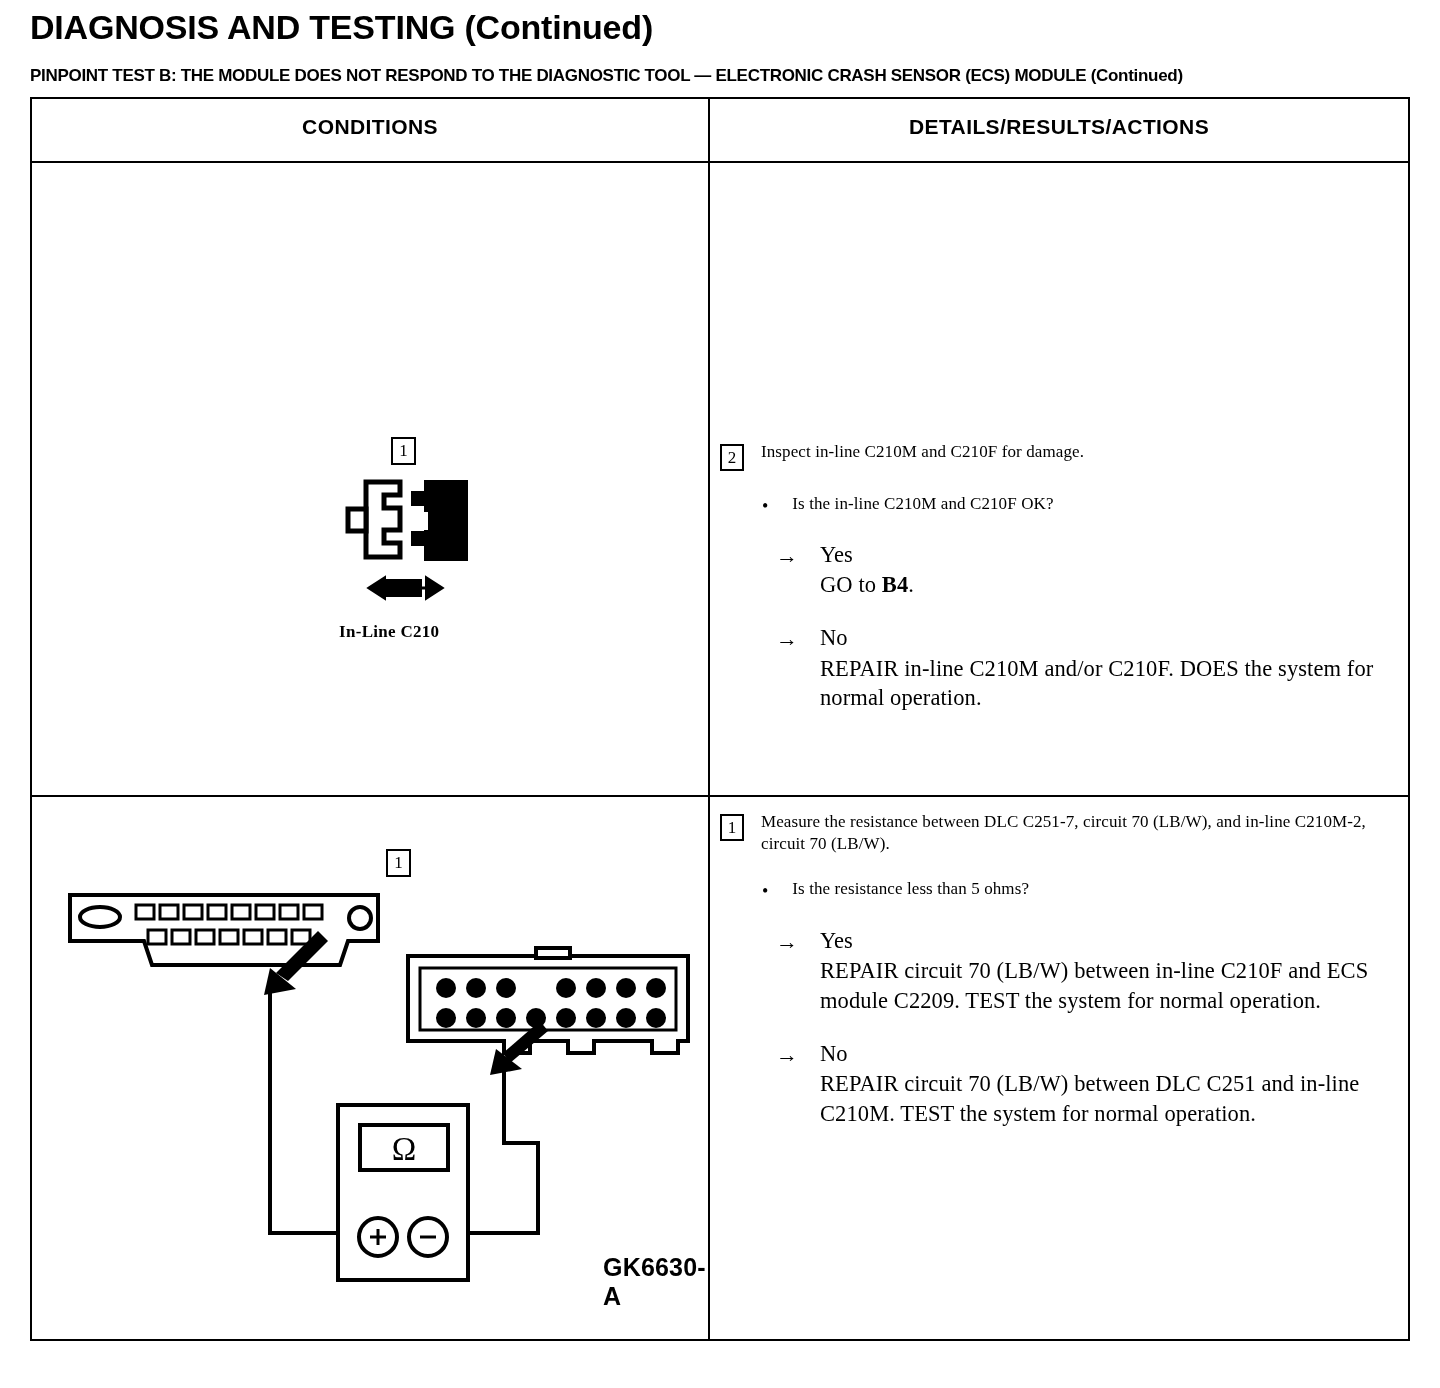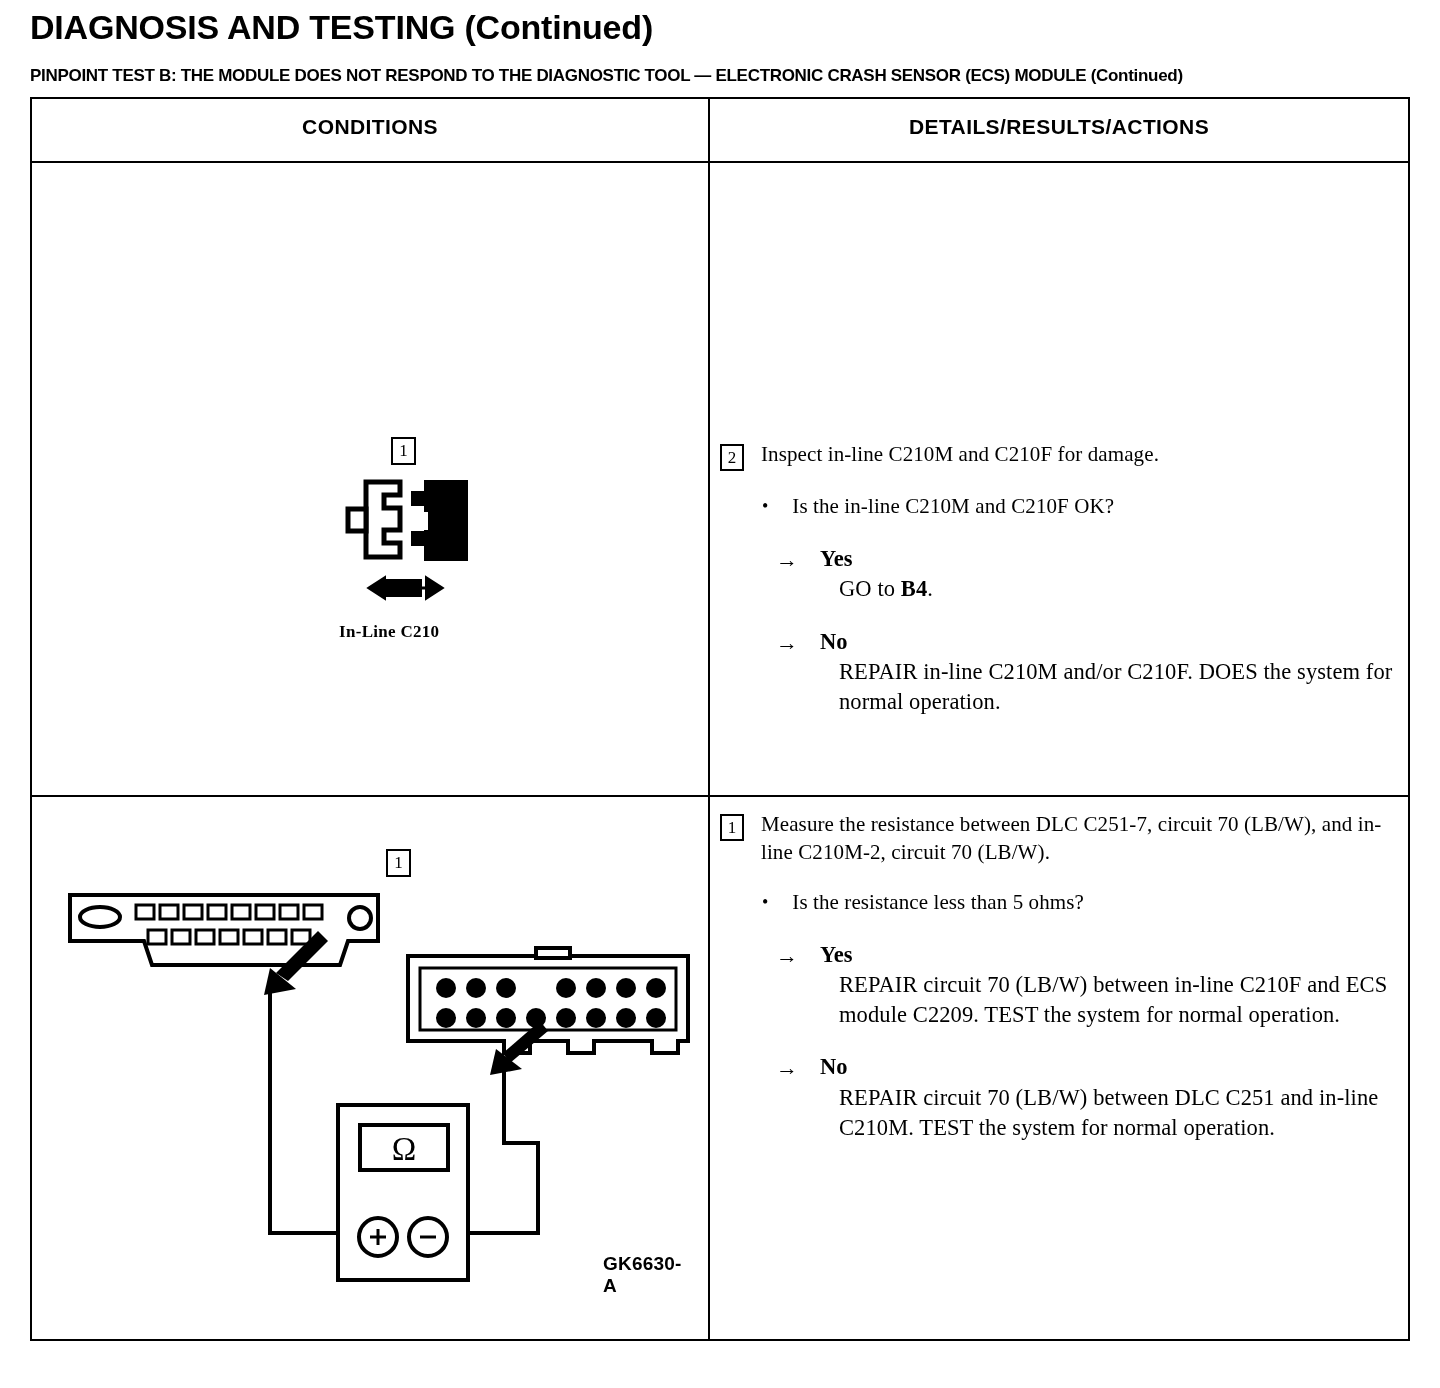--- a/index.html
+++ b/index.html
@@ -100,21 +100,21 @@
     height: 23px;
     line-height: 23px;
     text-align: center;
     font-size: 17px;
     font-family: "Liberation Serif", serif;
     flex: 0 0 auto;
     margin-right: 17px;
     margin-top: 3px;
   }
   .det-text {
-    font-size: 21px;
+    font-size: 17px;
     line-height: 1.33;
     letter-spacing: 0.1px;
   }
   .bullet-row {
     display: flex;
     margin-top: 22px;
     padding-left: 42px;
   }
   .bullet-dot {
     flex: 0 0 auto;
@@ -129,30 +129,29 @@
     padding-left: 56px;
   }
   .arrow-glyph {
     flex: 0 0 auto;
     font-size: 22px;
     margin-right: 22px;
     line-height: 1.2;
     margin-top: 2px;
   }
   .ans-word {
-    font-weight: bold;
+    font-weight: normal;
     font-size: 22.5px;
     line-height: 1.25;
   }
   .ans-body {
     font-size: 22.5px;
     line-height: 1.33;
     letter-spacing: 0.1px;
     margin-top: 1px;
-    margin-left: 19px;
   }
   b { font-weight: bold; }
 
   
   .fig {
     position: relative;
   }
   .fig-b3 { height: 600px; }
   .fig-b4 { height: 510px; }
   .callout {
@@ -170,21 +169,21 @@
     position: absolute;
     font-family: "Liberation Serif", serif;
     font-weight: bold;
     font-size: 17px;
     letter-spacing: 0.3px;
   }
   .figcode {
     position: absolute;
     font-family: "Liberation Sans", sans-serif;
     font-weight: bold;
-    font-size: 19px;
+    font-size: 25px;
     letter-spacing: 0.2px;
   }
 </style>
 </head>
 <body>
 
 <div class="page">
 
   <div class="doc-header">DIAGNOSIS AND TESTING (Continued)</div>
 

